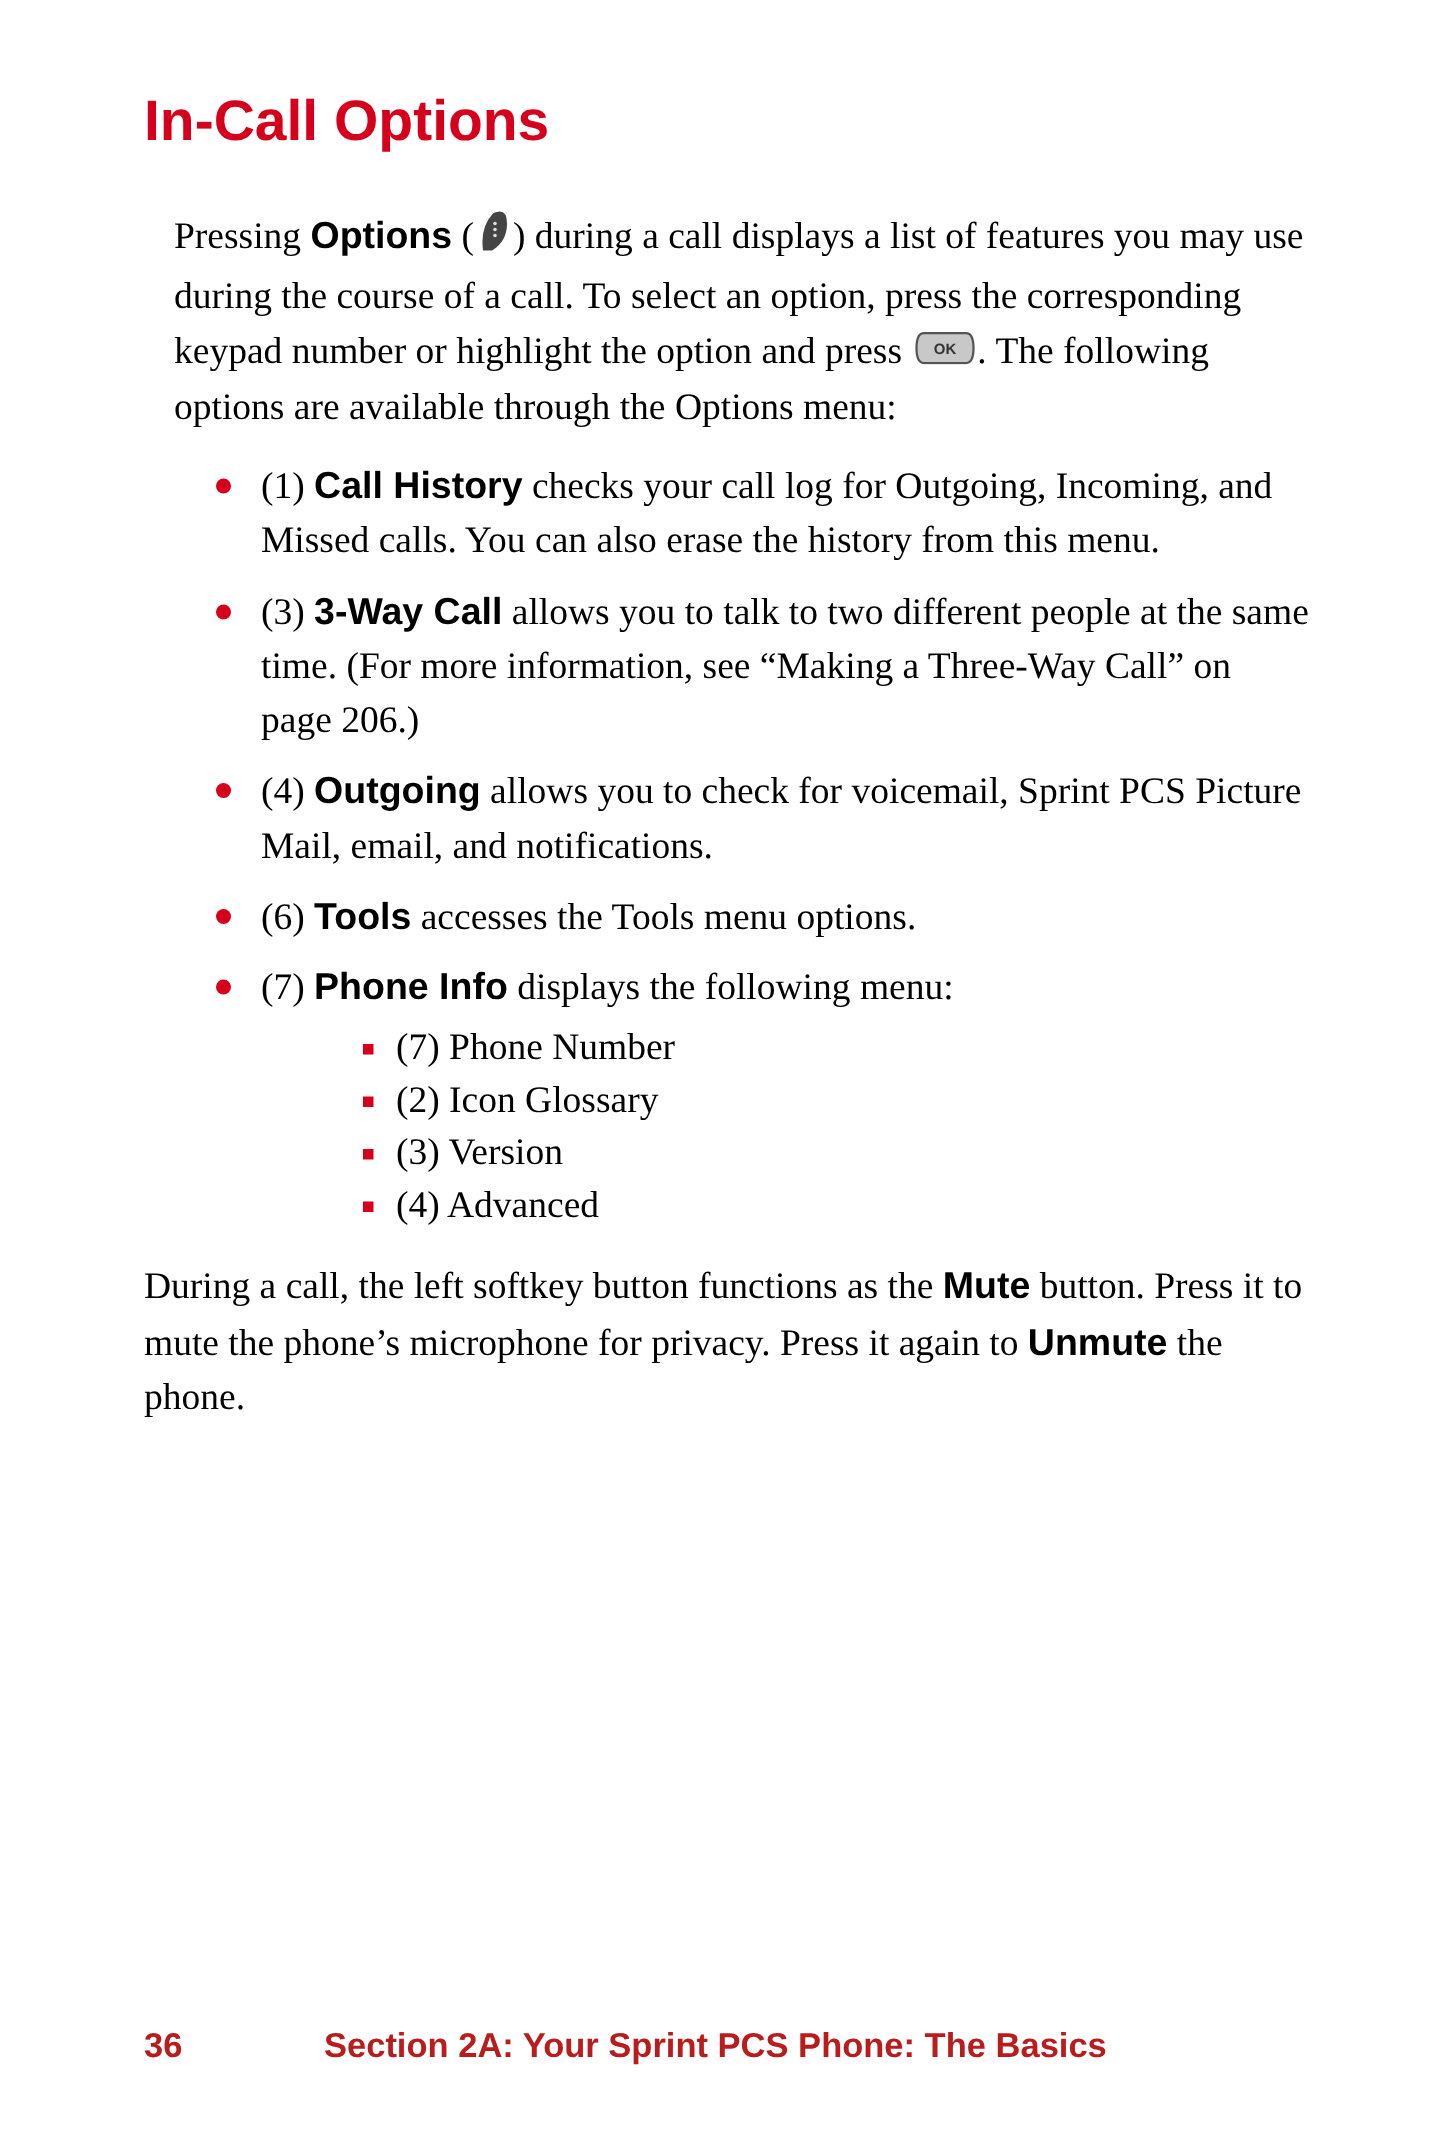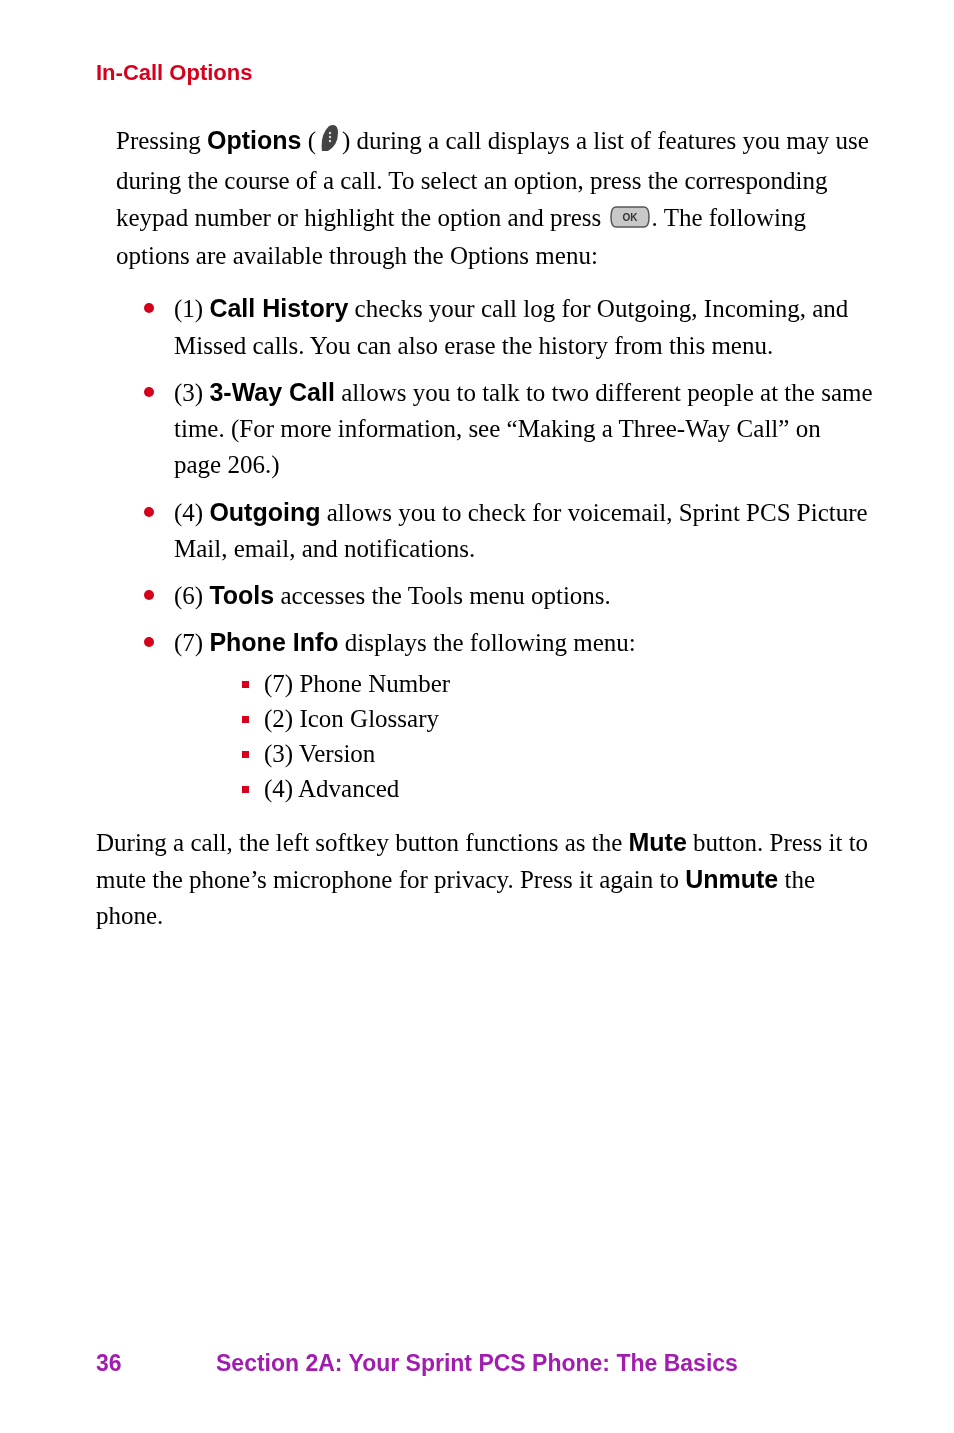--- a/index.html
+++ b/index.html
@@ -8,21 +8,21 @@
     font-family: Georgia, 'Times New Roman', serif;
     color: #000;
     background: #fff;
     padding: 60px 80px 40px 96px;
     position: relative;
   }
   .heading {
     font-family: Arial, Helvetica, sans-serif;
     font-weight: bold;
     color: #d6001c;
-    font-size: 22px;
+    font-size: 38px;
     margin-bottom: 36px;
   }
   .intro {
     font-size: 25px;
     line-height: 1.45;
     margin-left: 20px;
     margin-bottom: 16px;
   }
   .bold-sans {
     font-family: Liberation Sans, sans-serif;
@@ -74,21 +74,21 @@
     margin-top: 18px;
   }
   .footer {
     position: absolute;
     bottom: 56px;
     left: 96px;
     right: 80px;
     font-family: Arial, Helvetica, sans-serif;
     font-weight: bold;
     font-size: 23px;
-    color: #a21caf;
+    color: #b91c1c;
   }
   .footer .page-num { display: inline-block; width: 120px; }
 </style>
 </head>
 <body>
 
 <h1 class="heading">In-Call Options</h1>
 
 <p class="intro">
   <span>Pressing </span><span class="bold-sans">Options</span><span> (</span><span class="icon-inline"><svg width="22" height="30" viewBox="0 0 22 30">

